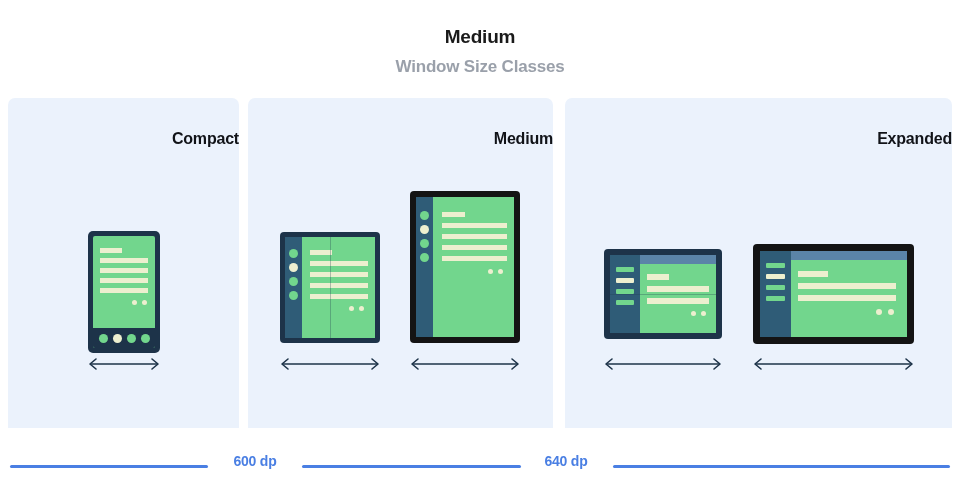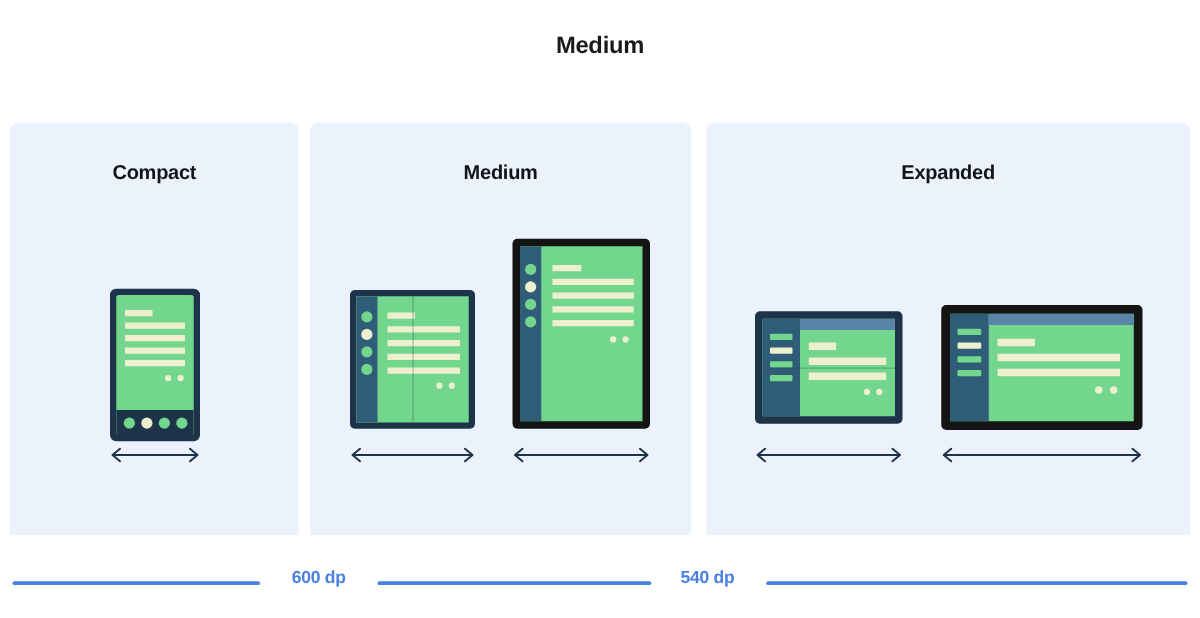--- a/index.html
+++ b/index.html
@@ -28,21 +28,21 @@
   .panel{
     position:absolute;top:0;height:330px;
     background:#ebf2fc;
     border-radius:7px 7px 0 0;
   }
   #panel-compact{left:8px;width:231px;}
   #panel-medium{left:248px;width:305px;}
   #panel-expanded{left:565px;width:387px;}
 
   .panel-label{
-    position:absolute;left:0;right:0;top:32px;text-align:center;
+    position:absolute;left:0;right:0;top:32px;text-align:right;
     font-size:16px;font-weight:bold;color:#111318;letter-spacing:-0.2px;
   }
 
   .devices{position:absolute;left:0;right:0;top:0;height:330px;}
 
   
   .device{position:absolute;box-sizing:border-box;}
   .screen{position:absolute;box-sizing:border-box;background:#72d68d;overflow:hidden;}
   .rail{position:absolute;box-sizing:border-box;background:#2f5c77;}
   .topbar{position:absolute;background:#5b84a8;}
@@ -68,20 +68,21 @@
     text-align:center;
   }
 </style>
 </head>
 <body>
 
 <div class="stage">
 
   <div class="header">
     <div class="title">Medium</div>
+    <div class="subtitle">Window Size Classes</div>
   </div>
 
   <div class="panels">
 
     <div class="panel" id="panel-compact">
       <div class="panel-label">Compact</div>
 
       <div class="devices">
 
         <div class="device" style="left:80px;top:133px;width:72px;height:122px;background:#1d3349;border-radius:5px;">
@@ -231,17 +232,17 @@
 
       </div>
     </div>
 
   </div>
 
   <div class="dprow">
     <div class="rule" style="left:10px;width:198px;"></div>
     <div class="dplabel" style="left:212px;width:86px;">600 dp</div>
     <div class="rule" style="left:302px;width:219px;"></div>
-    <div class="dplabel" style="left:523px;width:86px;">540 dp</div>
+    <div class="dplabel" style="left:523px;width:86px;">640 dp</div>
     <div class="rule" style="left:613px;width:337px;"></div>
   </div>
 
 </div>
 
 </body></html>

